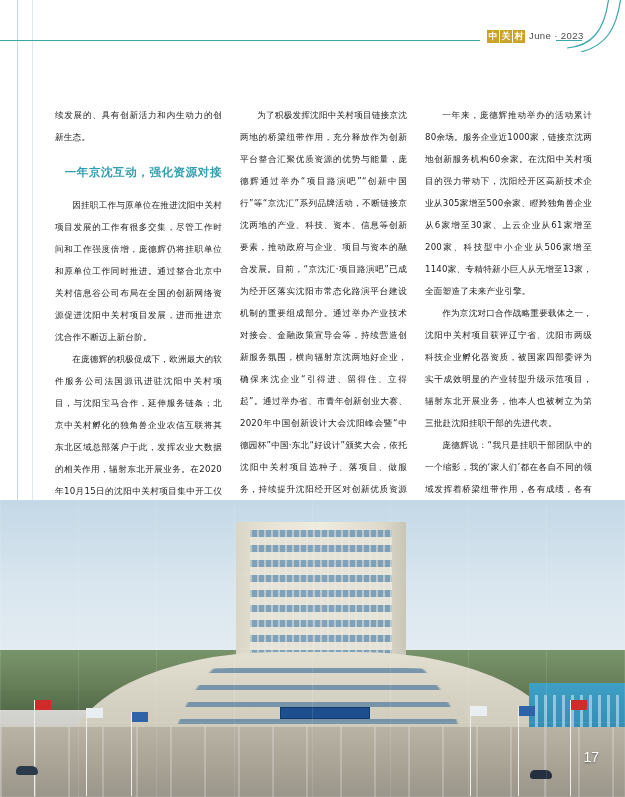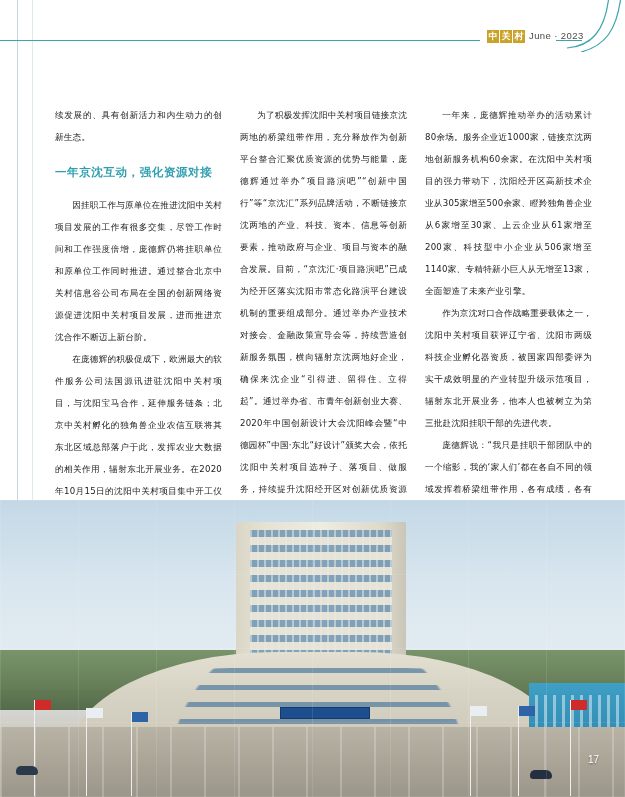--- a/index.html
+++ b/index.html
@@ -107,20 +107,21 @@
 
   .subhead {
     color: #2f9fb0;
     font-size: 11.5px;
     line-height: 16px;
     font-weight: bold;
     letter-spacing: .6px;
     font-family: "DejaVu Sans", "Liberation Sans", sans-serif;
     margin: 16px 0 14px 0;
     white-space: nowrap;
+    text-align: right;
   }
 
   .zgc-end {
     display: inline-block;
     background: #2bb3c0;
     color: #ffffff;
     font-family: "Liberation Sans", sans-serif;
     font-size: 7px;
     font-weight: bold;
     letter-spacing: .5px;
@@ -230,21 +231,21 @@
     position: absolute;
     width: 22px; height: 9px;
     background: #24303f;
     border-radius: 5px 6px 3px 3px;
   }
   .page-number {
     position: absolute;
     right: 26px; bottom: 32px;
     color: #ffffff;
     font-family: "Liberation Sans", sans-serif;
-    font-size: 10px;
+    font-size: 14px;
     font-weight: 400;
     text-shadow: 0 1px 2px rgba(0,0,0,.45);
   }
   .photo-grid {
     position: absolute; left:0; top:0; width:625px; height:297px;
     background:
       repeating-linear-gradient(90deg, rgba(255,255,255,.10) 0px, rgba(255,255,255,.10) 1px, rgba(0,0,0,0) 1px, rgba(0,0,0,0) 78px),
       repeating-linear-gradient(180deg, rgba(255,255,255,.08) 0px, rgba(255,255,255,.08) 1px, rgba(0,0,0,0) 1px, rgba(0,0,0,0) 74px);
     pointer-events: none;
   }

